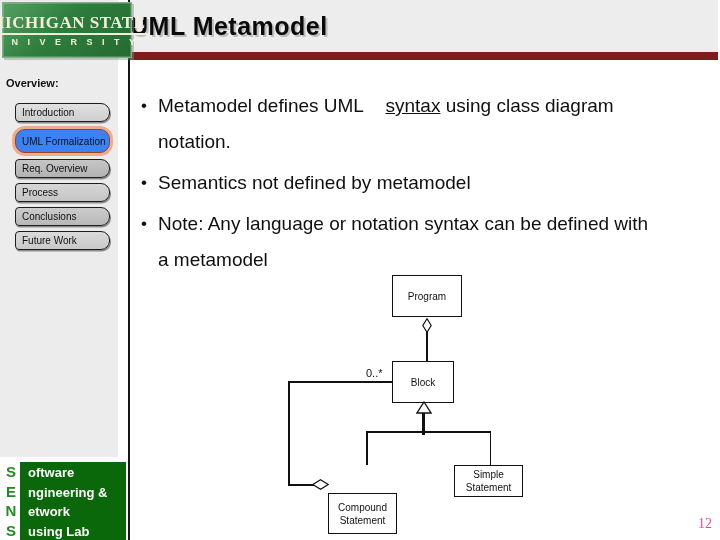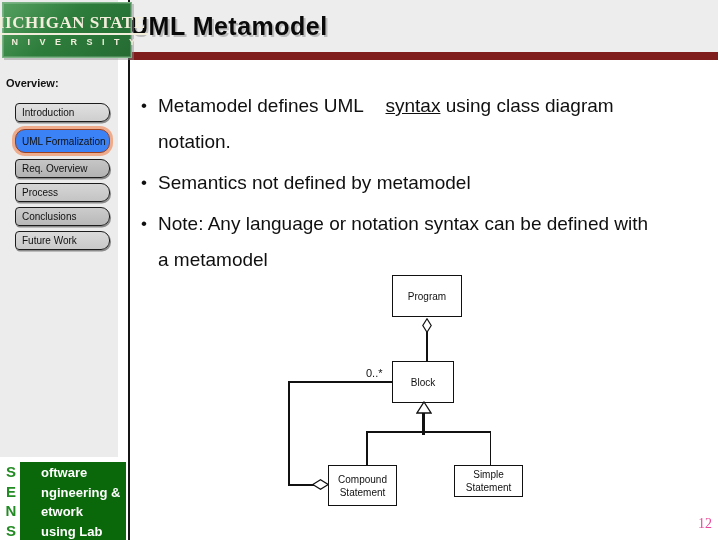--- a/index.html
+++ b/index.html
@@ -50,33 +50,33 @@
   .btext{width:500px;}
   .u{text-decoration:underline;margin-left:17px;}
   .it{margin-top:40px;}
 
   
   .d-box{position:absolute;box-sizing:border-box;border:1.5px solid #111;background:#fff;
     display:flex;align-items:center;justify-content:center;text-align:center;
     font-size:10px;color:#111;line-height:13px;z-index:2;}
   .box-program{left:392px;top:275px;width:70px;height:42px;}
   .box-block{left:392px;top:361px;width:62px;height:42px;}
-  .box-compound{left:328px;top:465px;width:69px;height:41px;font-size:10px;padding:0 2px;}
+  .box-compound{left:328px;top:493px;width:69px;height:41px;font-size:10px;padding:0 2px;}
   .box-simple{left:454px;top:465px;width:69px;height:32px;font-size:10px;padding:0 20px;}
   .d-line{position:absolute;background:#111;}
   .mult-label{position:absolute;left:366px;top:367px;font-size:11px;color:#111;}
   .d-shape{position:absolute;z-index:2;}
 
   
   .sens-box{position:absolute;left:20px;top:462px;width:106px;height:78px;background:#0a680a;}
   .sens-rows{position:absolute;left:2px;top:462px;width:124px;z-index:2;}
   .sens-row{display:flex;align-items:baseline;height:19.5px;}
   .sens-initial{width:18px;flex:0 0 18px;font-weight:bold;font-size:15px;color:#238b23;
     line-height:19.5px;text-align:center;}
-  .sens-word{font-weight:bold;font-size:13px;color:#ffffff;line-height:19.5px;padding-left:21px;white-space:nowrap;}
+  .sens-word{font-weight:bold;font-size:13px;color:#ffffff;line-height:19.5px;padding-left:8px;white-space:nowrap;}
 
   .page-number{position:absolute;left:680px;top:516px;width:32px;text-align:right;
     font-family:"Liberation Serif", serif;font-size:14px;color:#ec4899;}
 </style>
 </head>
 <body>
 
 <div class="slide">
 
   <div class="side-panel"></div>

